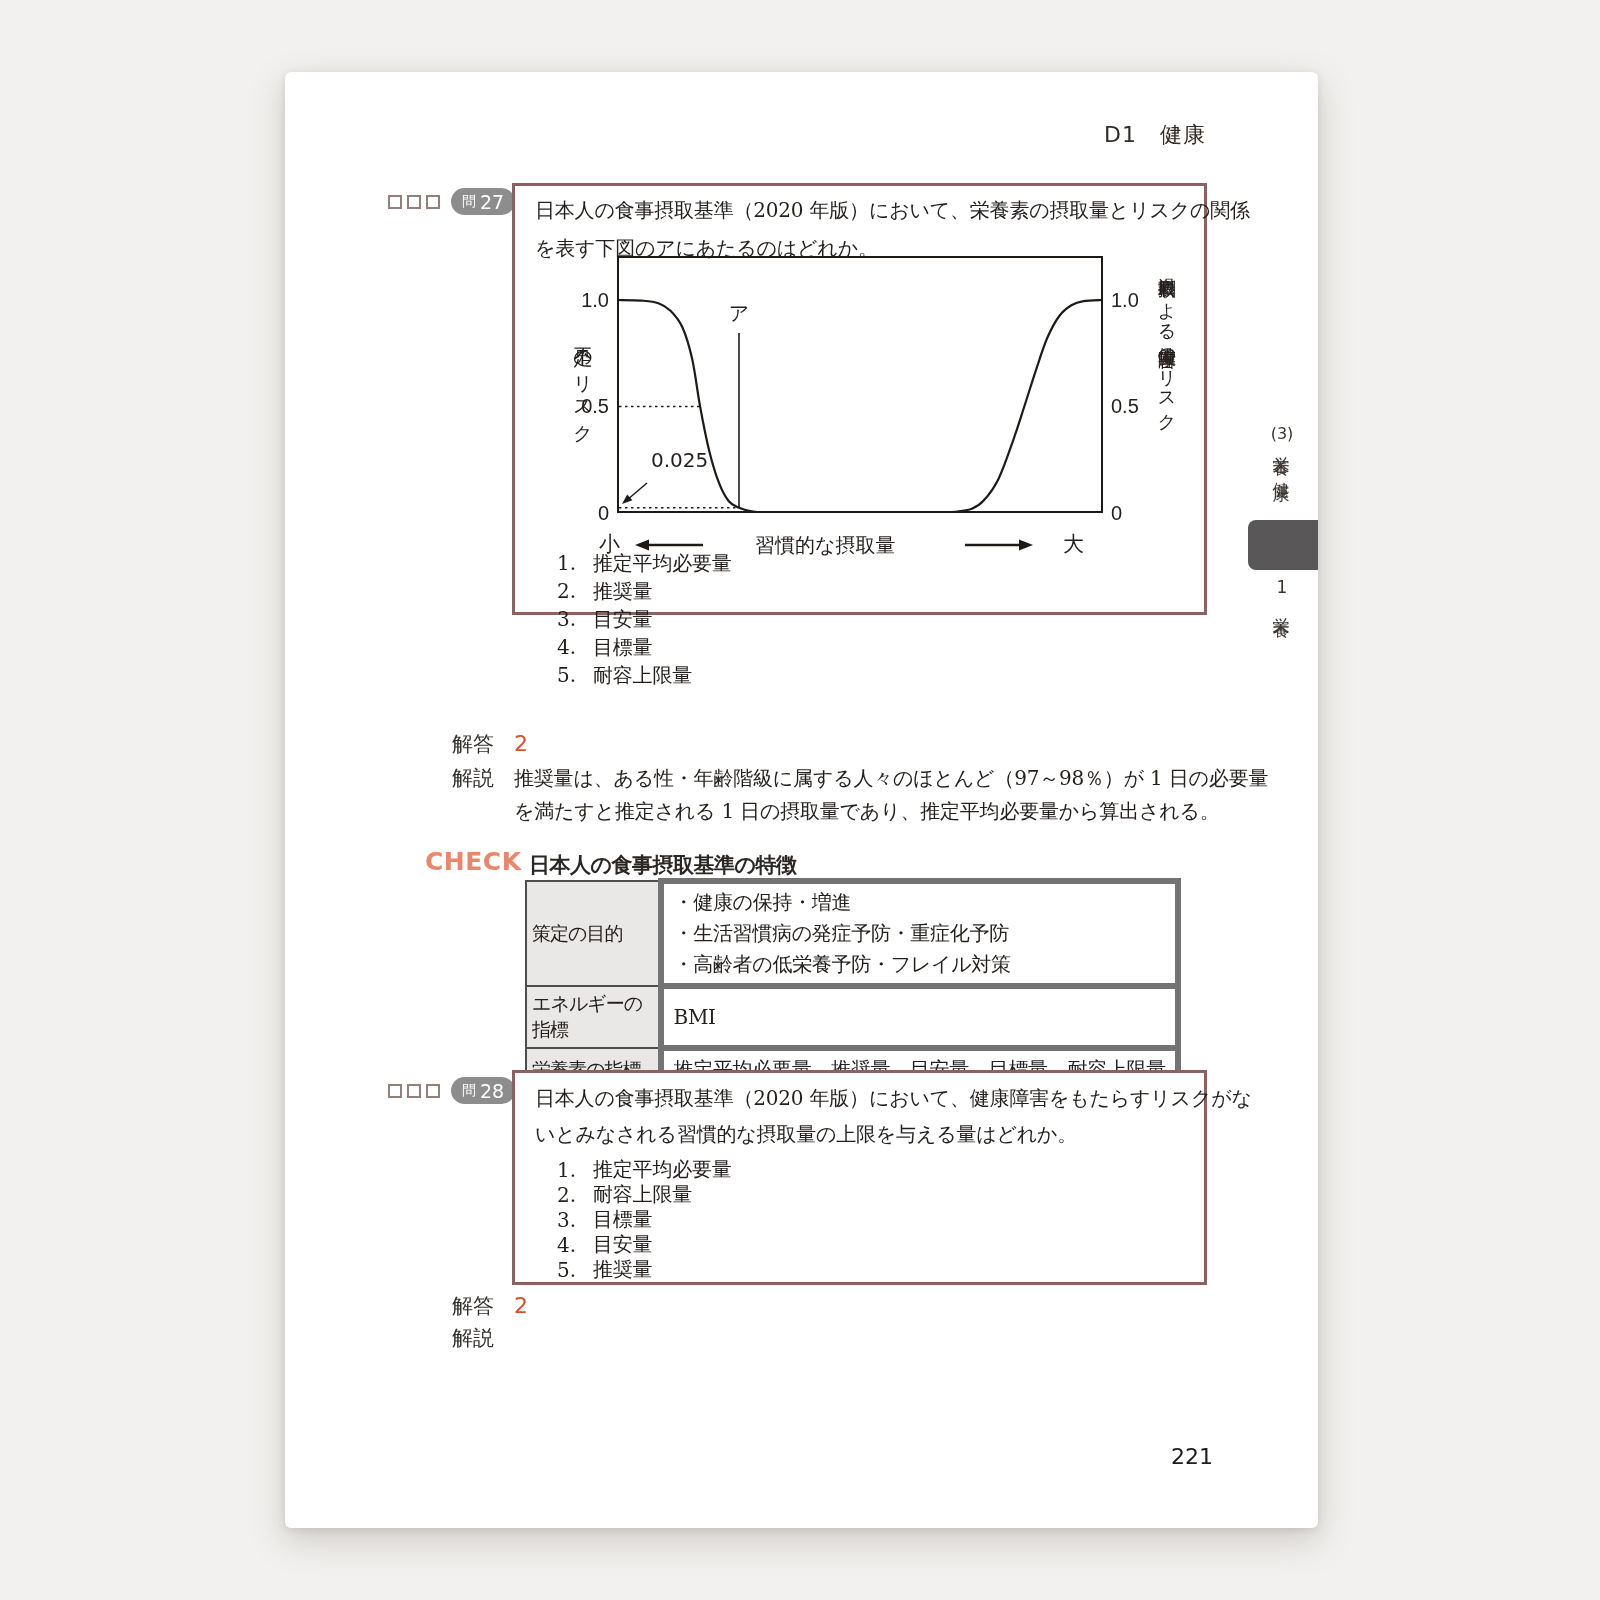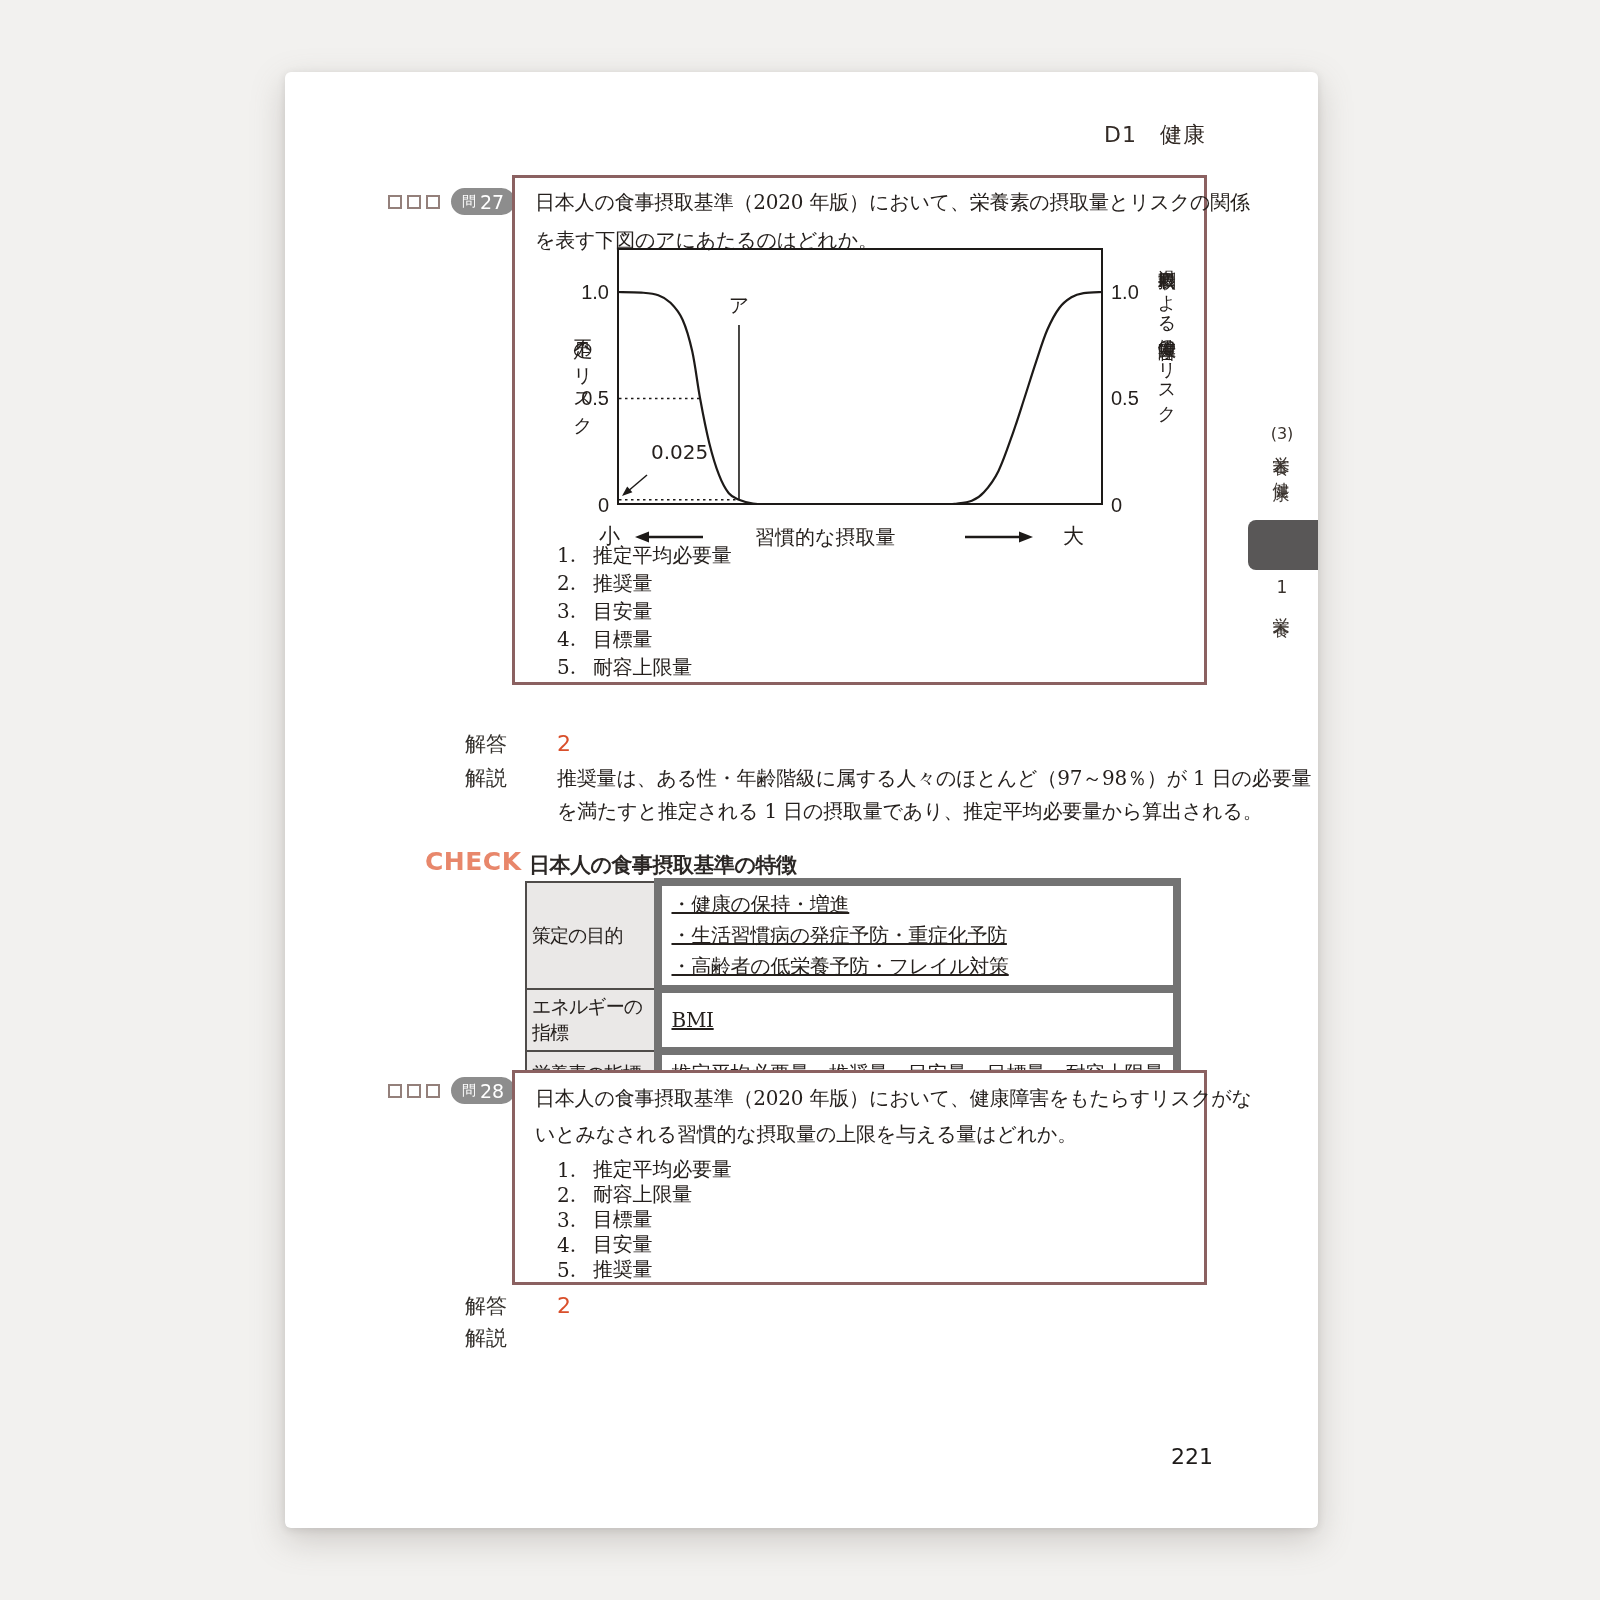--- a/index.html
+++ b/index.html
@@ -25,21 +25,21 @@
   
   .qmark{position:absolute;display:flex;align-items:center;gap:5px;}
   .cb{width:14px;height:14px;border:2px solid var(--checkbox-border);background:#fff;display:inline-block;}
   .qbadge{margin-left:6px;height:27px;border-radius:14px;background:var(--badge-bg);color:#fff;
           display:inline-flex;align-items:center;padding:0 11px;gap:4px;}
   .qbadge .k{font-size:14px;}
   .qbadge .n{font-size:19px;}
 
   
   .qbox{position:absolute;border:3px solid var(--question-box-border);background:#fff;}
-  .q27box{left:227px;top:103px;width:695px;height:510px;}
+  .q27box{left:227px;top:111px;width:695px;height:432px;}
   .q28box{left:227px;top:975px;width:695px;height:215px;margin-top:23px;}
   .qline{position:absolute;left:20px;}
   .opts{position:absolute;left:42px;}
   .opt{display:flex;align-items:center;}
   .opt .num{width:26px;font-size:20px;}
   .opt .txt{margin-left:10px;font-size:20px;letter-spacing:-0.2px;white-space:nowrap;}
   .q27box .opt{height:28px;}
   .q28box .opt{height:25px;}
 
   
@@ -58,38 +58,38 @@
   .annlab{position:absolute;left:136px;top:202px;font-size:20px;
           font-family:"DejaVu Sans","Liberation Sans",sans-serif;}
   .xit{position:absolute;font-size:21px;font-family:"DejaVu Sans","Liberation Sans",sans-serif;}
   .xsmall{left:84px;top:284px;}
   .xlarge{left:548px;top:284px;}
   .xcap{left:240px;top:286px;width:180px;text-align:left;font-size:20px;}
   .xarrow{position:absolute;top:292px;width:70px;height:14px;}
   .xarrow.l{left:120px;} .xarrow.r{left:448px;}
 
   
-  .ansrow,.exprow{position:absolute;left:180px;display:flex;gap:30px;}
+  .ansrow,.exprow{position:absolute;left:167px;display:flex;}
   .anslabel{font-family:"DejaVu Sans","Liberation Sans",sans-serif;font-size:21px;color:#33302c;width:62px;}
   .ansval{font-family:"DejaVu Sans","Liberation Sans",sans-serif;font-size:22px;color:var(--accent-answer);}
   .exptext{width:705px;}
   .exptext div{font-size:20px;letter-spacing:-0.2px;line-height:33px;white-space:nowrap;}
   .ansrow{align-items:baseline;}
   .exprow .anslabel{line-height:33px;}
 
   
   .checklabel{position:absolute;left:140px;top:775px;font-size:25px;font-weight:bold;
               color:var(--check-label);letter-spacing:0.5px;font-family:"DejaVu Sans","Liberation Sans",sans-serif;}
   .checktitle{position:absolute;left:244px;top:779px;font-size:21px;font-weight:bold;color:#2b2725;
               font-family:"DejaVu Sans","Liberation Sans",sans-serif;letter-spacing:-0.5px;}
   table.check{position:absolute;left:240px;top:806px;width:656px;border-collapse:collapse;}
   table.check th{width:152px;background:#eae8e7;font-family:"DejaVu Sans","Liberation Sans",sans-serif;
                  font-size:19px;font-weight:normal;text-align:left;padding:4px 5px;letter-spacing:-1px;
                  border:2px solid #4f4c4a;vertical-align:middle;}
-  table.check td{border:8px solid #737373;padding:3px 9px;font-size:20px;letter-spacing:-0.3px;text-decoration:underline;}
+  table.check td{border:6px solid #737373;padding:3px 9px;font-size:20px;letter-spacing:-0.3px;}
   table.check td div{line-height:31px;white-space:nowrap;}
 
   
   .pagenum{position:absolute;right:105px;top:1372px;font-size:22px;color:#1e1b19;
            font-family:"DejaVu Sans","Liberation Sans",sans-serif;}
   .tabsec{position:absolute;left:975px;top:352px;width:44px;display:flex;flex-direction:column;
           align-items:center;color:#3a332e;}
   .tabsec .pfx{font-size:16px;font-family:"DejaVu Sans","Liberation Sans",sans-serif;}
   .tabsec .vert{writing-mode:vertical-rl;text-orientation:upright;font-size:17px;letter-spacing:2px;
                 font-family:"DejaVu Sans","Liberation Sans",sans-serif;}

